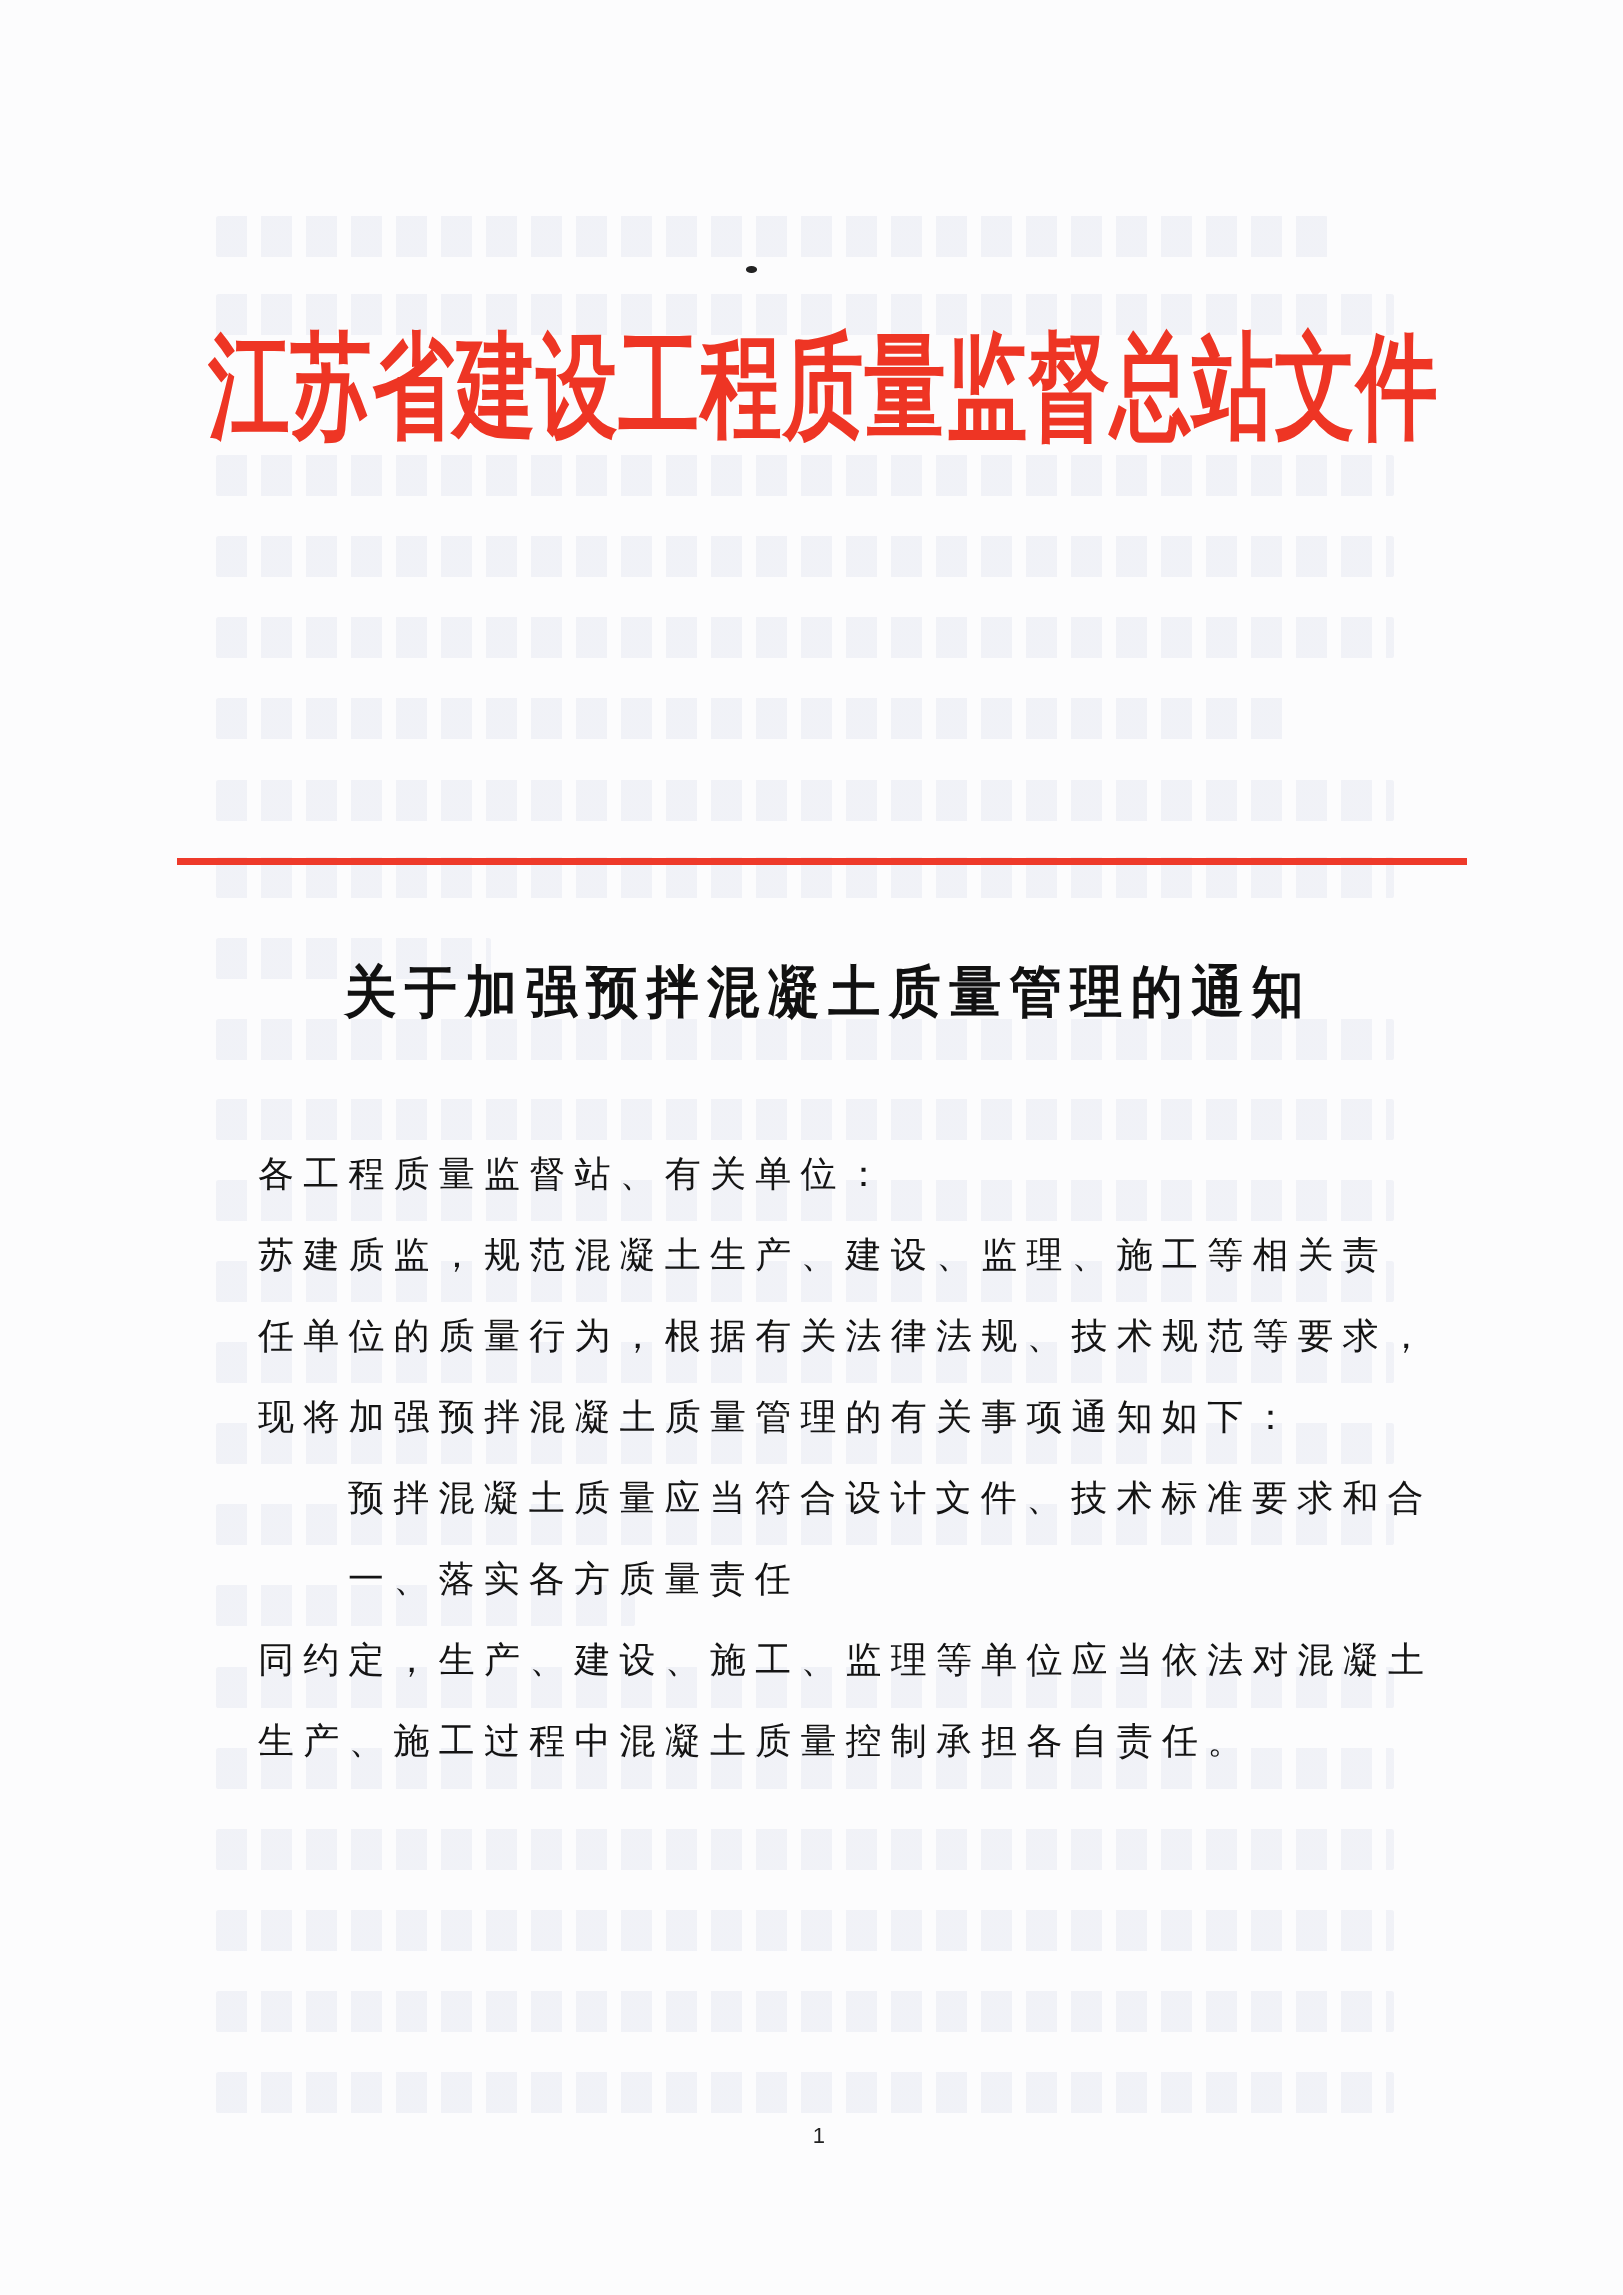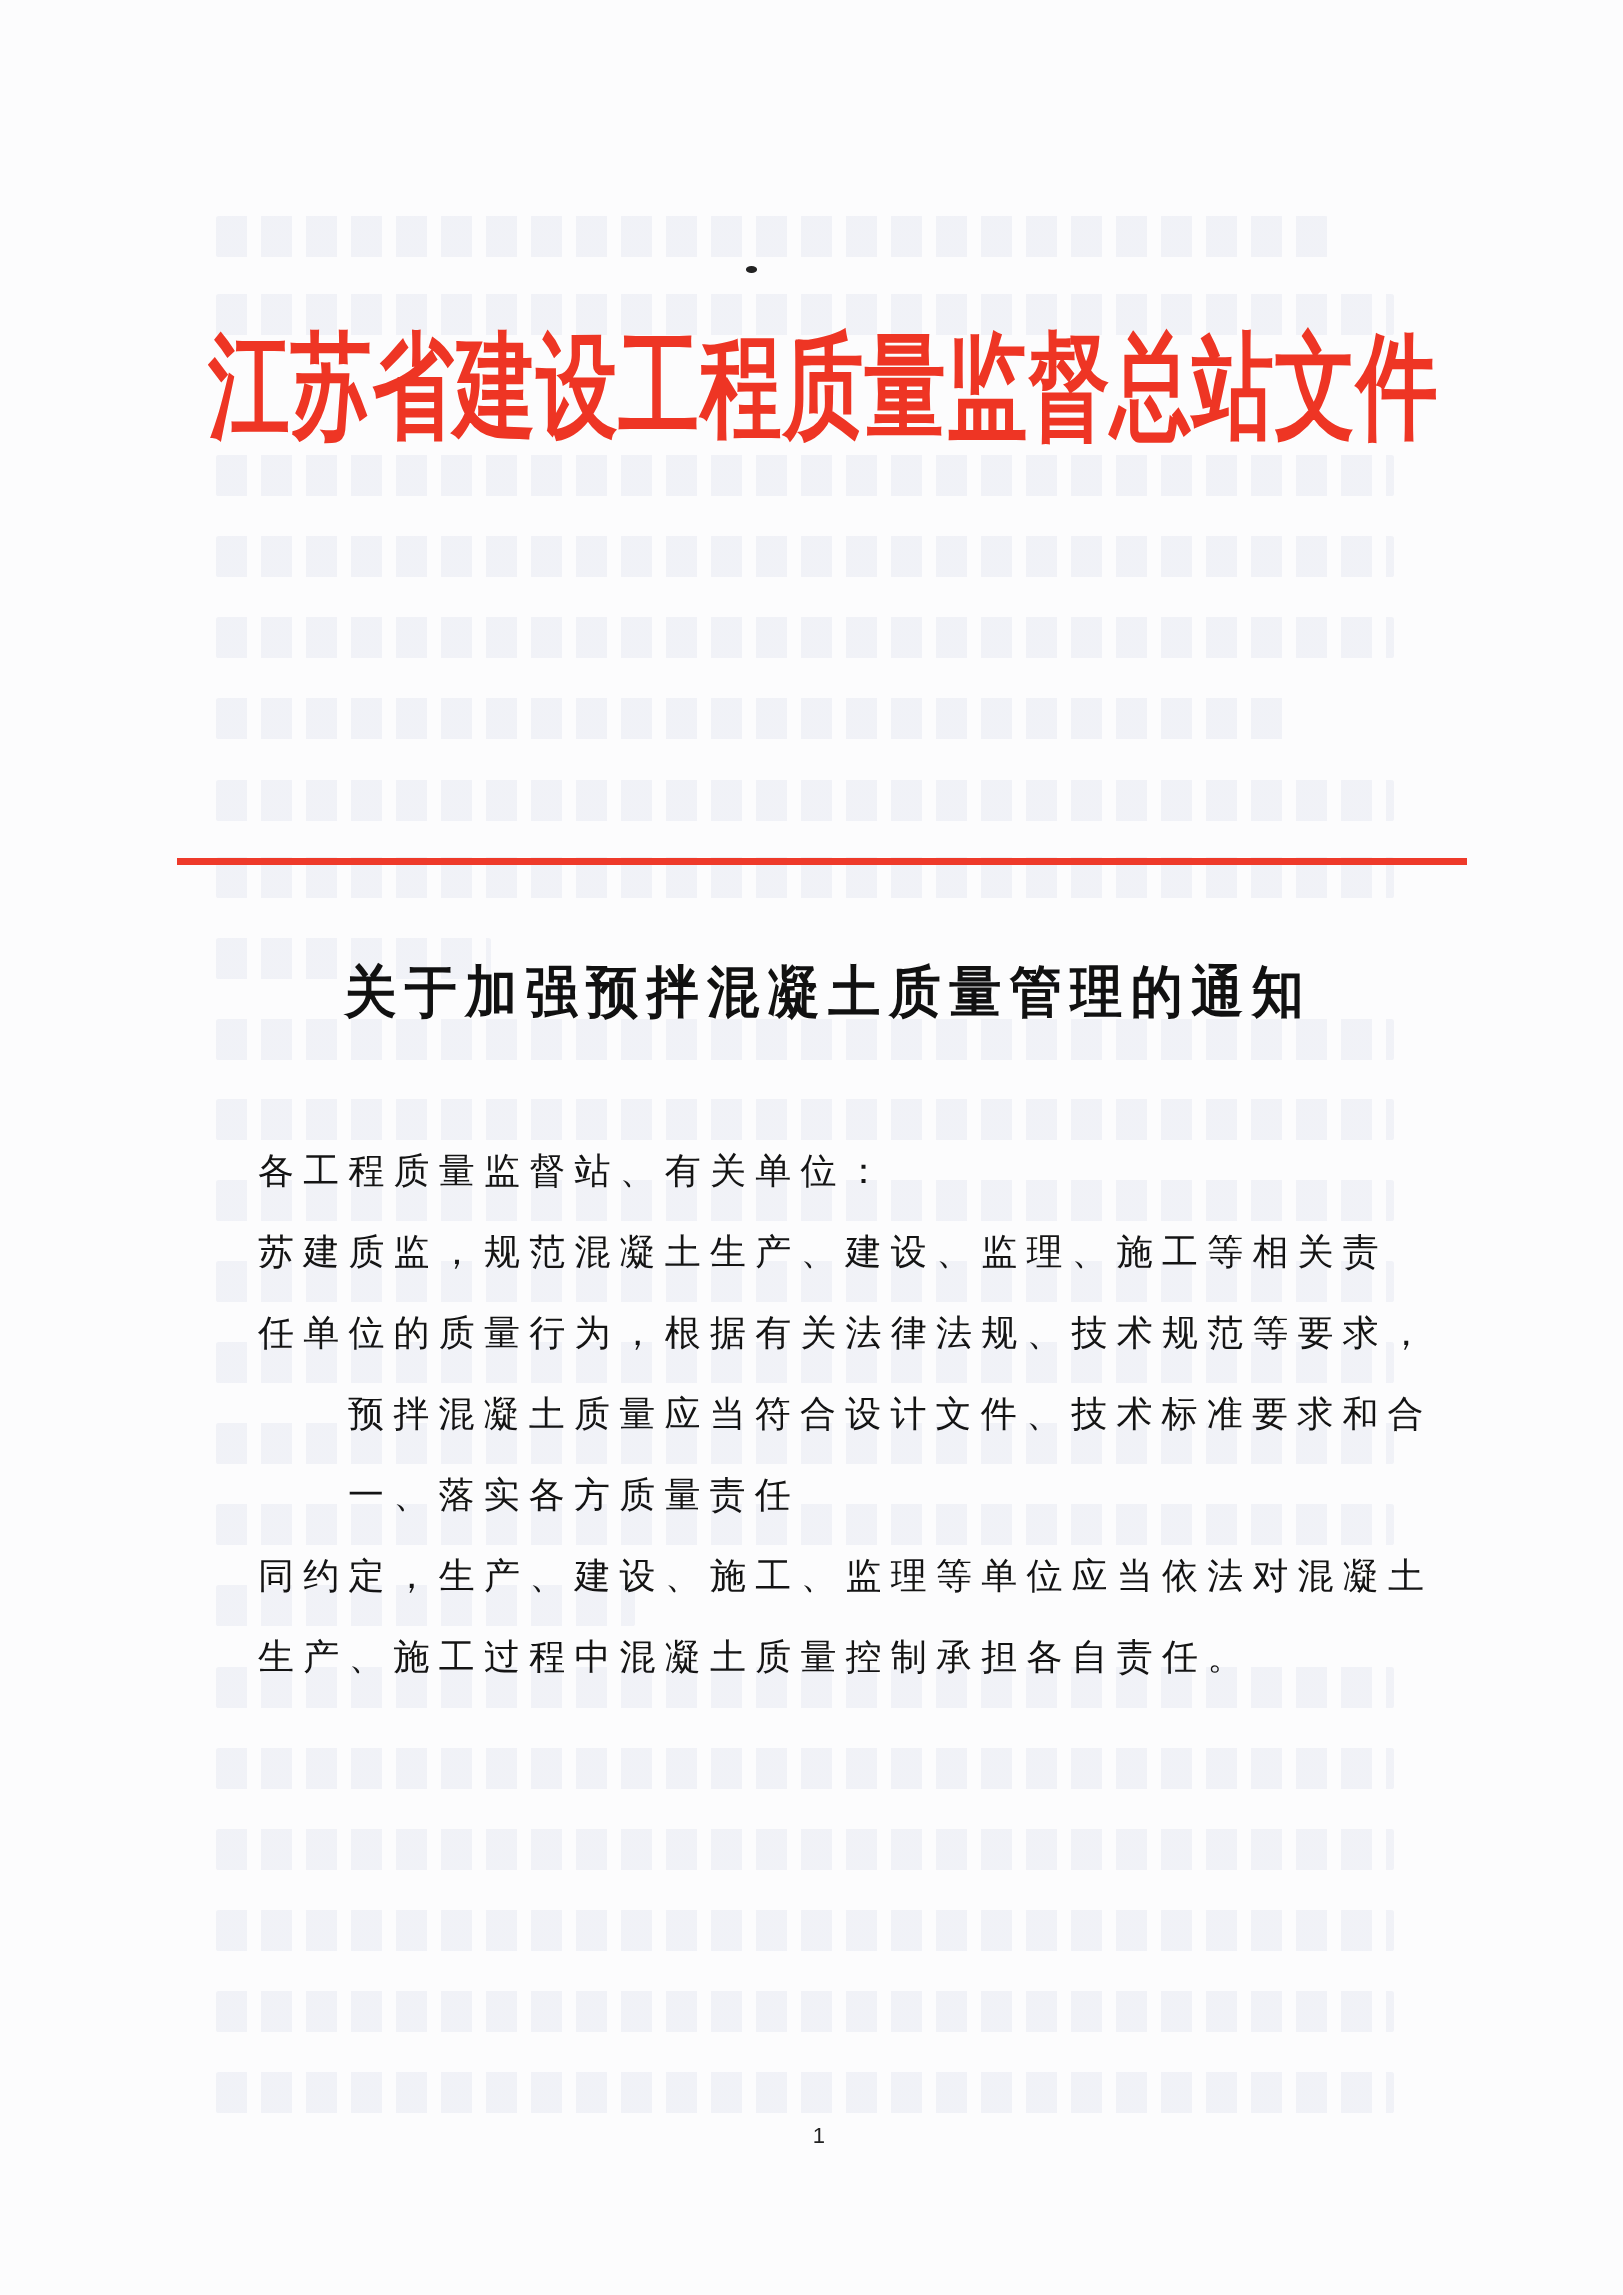--- a/index.html
+++ b/index.html
@@ -122,21 +122,21 @@
     font-size: 52px;
     line-height: 65px;
     transform: scaleY(1.08);
   }
 
   .body-text {
     position: absolute;
     left: 258px;
     top: 1150px;
     width: 1138px;
-    font-family: Liberation Mono, monospace;
+    font-family: Liberation Serif, serif;
     color: #141414;
   }
   .body-line {
     height: 81px;
     font-size: 36px;
     line-height: 48px;
     letter-spacing: 9.2px;
     white-space: nowrap;
   }
   .indent-2 {
@@ -226,20 +226,21 @@
     <span class="notice-title-char">理</span>
     <span class="notice-title-char">的</span>
     <span class="notice-title-char">通</span>
     <span class="notice-title-char">知</span>
   </div>
 
   <div class="body-text">
     <div class="body-line">各工程质量监督站、有关单位：</div>
     <div class="body-line">苏建质监，规范混凝土生产、建设、监理、施工等相关责</div>
     <div class="body-line">任单位的质量行为，根据有关法律法规、技术规范等要求，</div>
+    <div class="body-line">现将加强预拌混凝土质量管理的有关事项通知如下：</div>
     <div class="body-line indent-2">预拌混凝土质量应当符合设计文件、技术标准要求和合</div>
     <div class="body-line indent-2">一、落实各方质量责任</div>
     <div class="body-line">同约定，生产、建设、施工、监理等单位应当依法对混凝土</div>
     <div class="body-line">生产、施工过程中混凝土质量控制承担各自责任。</div>
   </div>
 
   <div class="page-number">1</div>
 
 </div>
 

